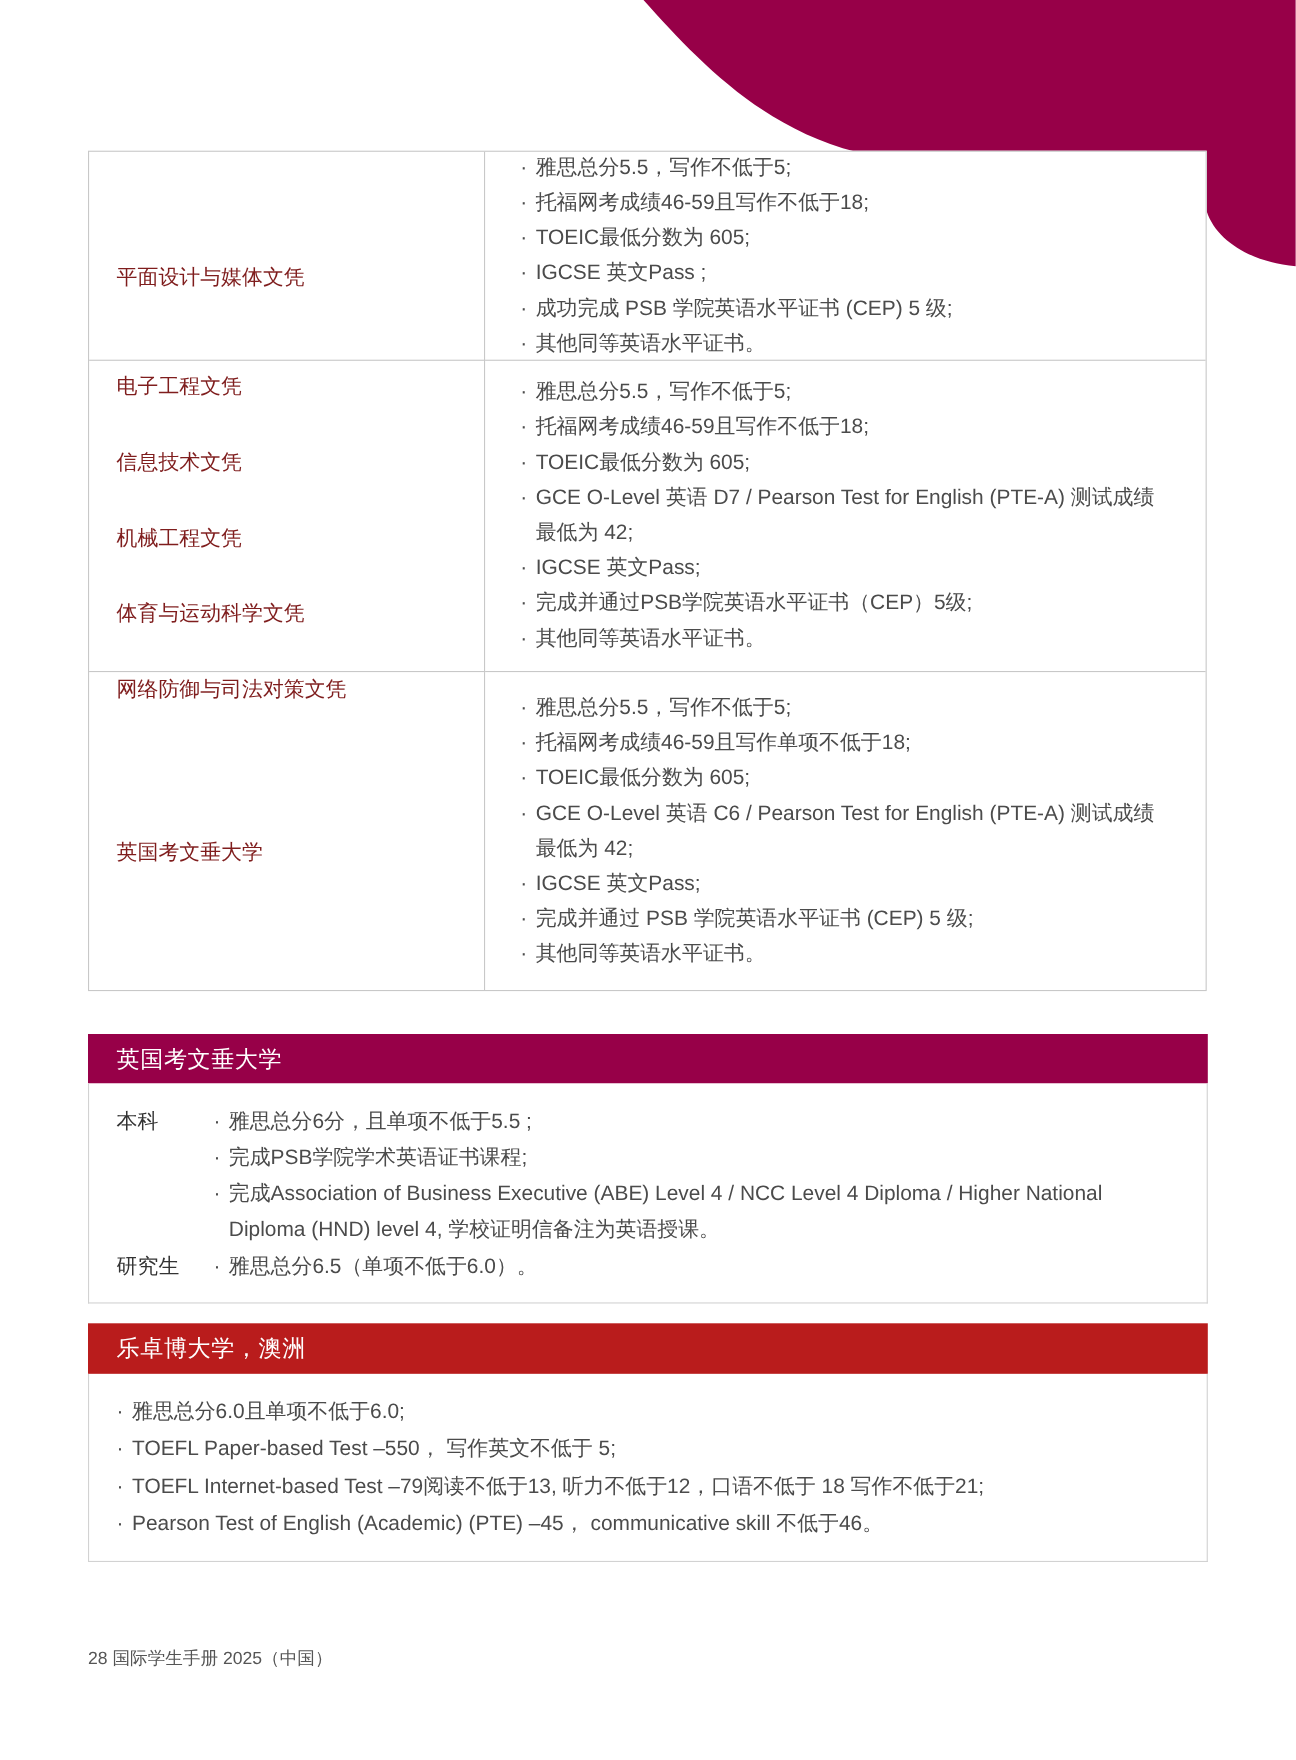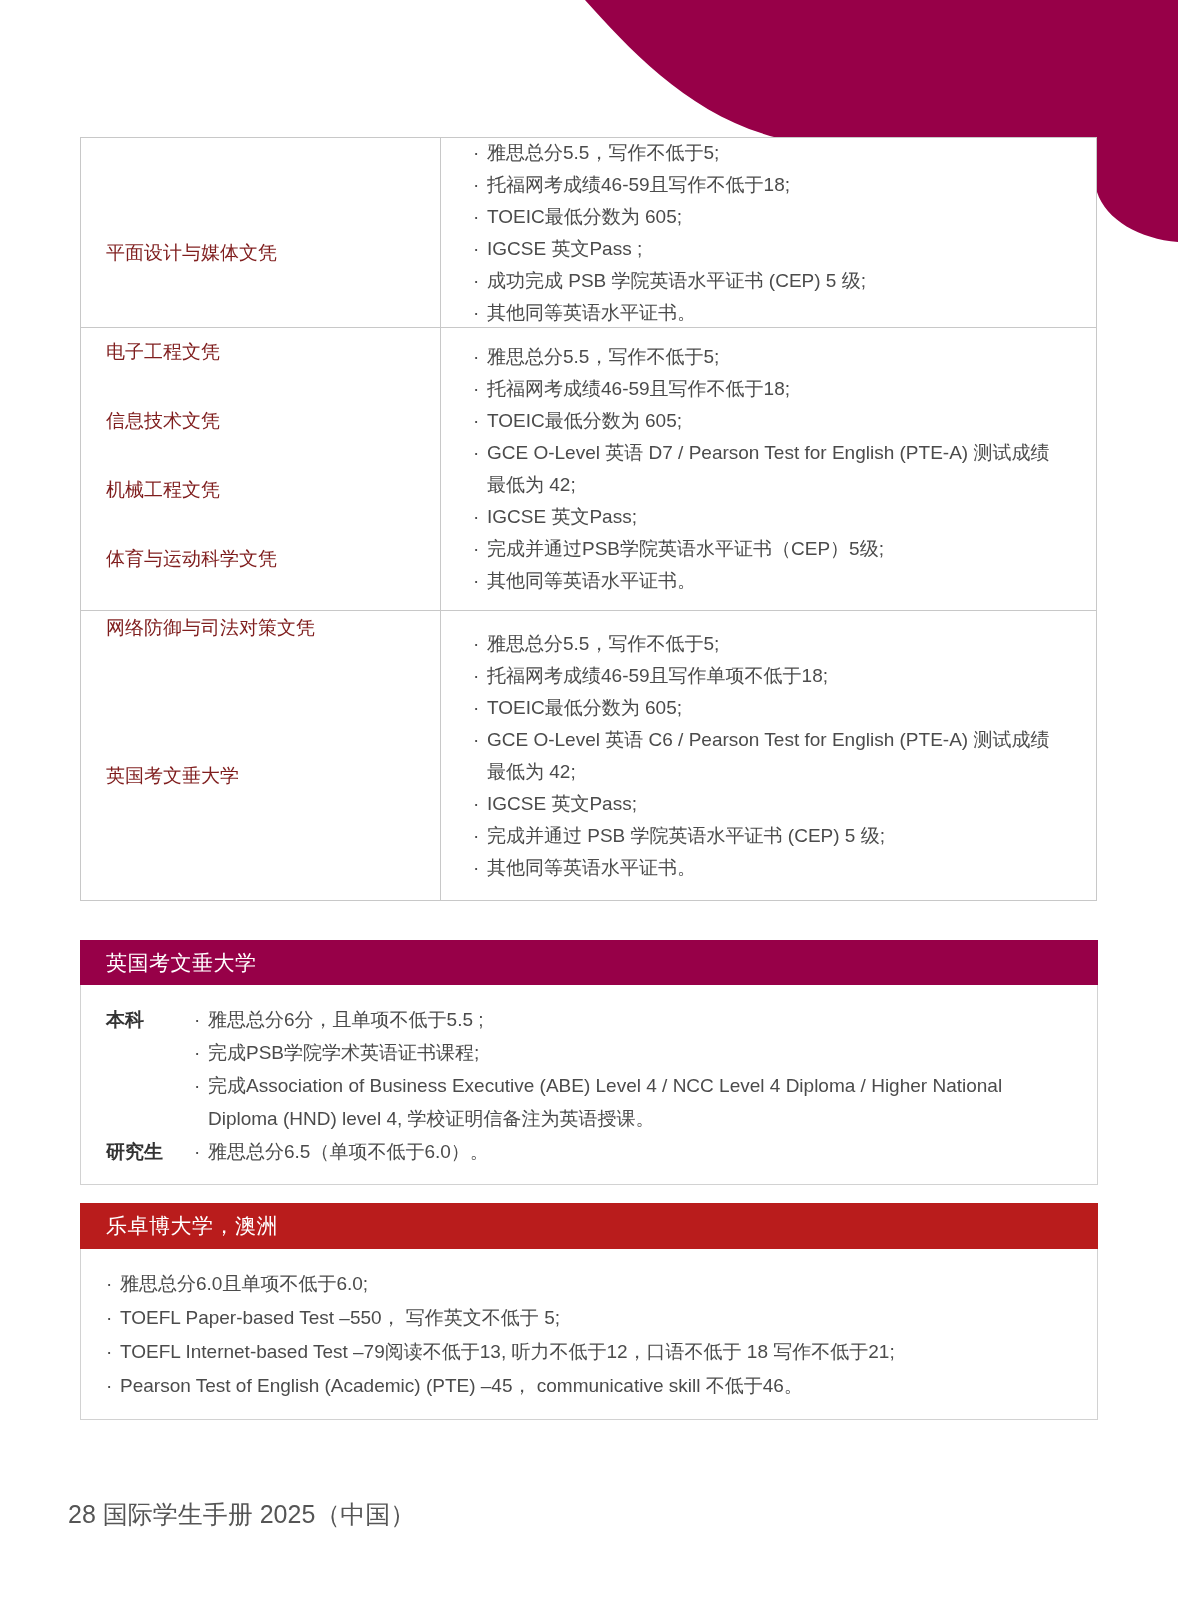--- a/index.html
+++ b/index.html
@@ -50,30 +50,30 @@
     letter-spacing:0.5px;
   }
   .uni-body{
     border:1px solid #d2d2d2;border-top:none;
     background:#fff;
     box-sizing:border-box;
     padding:18px 20px 16px 25px;
   }
   .crow{display:flex;align-items:flex-start;}
   .clabel{
-    flex:0 0 88px;font-weight:bold;color:#333333;
+    flex:0 0 88px;font-weight:normal;color:#333333;
     font-size:19px;line-height:33px;
   }
   .crow ul.req-list li{line-height:33px;}
   .lt-body ul.req-list li{line-height:34px;}
 
   
   .page-footer{
-    position:absolute;left:68px;top:1498px;
-    font-size:25px;color:#555555;
+    position:absolute;left:80px;top:1498px;
+    font-size:16px;color:#555555;
   }
 </style>
 </head>
 <body>
 
 <svg class="corner-svg" viewBox="0 0 618 250" xmlns="http://www.w3.org/2000/svg">
   <path d="M25,0 C70,50 130,116 218,138 L537,138 L537,192 C546,220 580,239 618,242 L618,0 Z" fill="#970048"></path>
 </svg>
 
 <div class="req-table">

